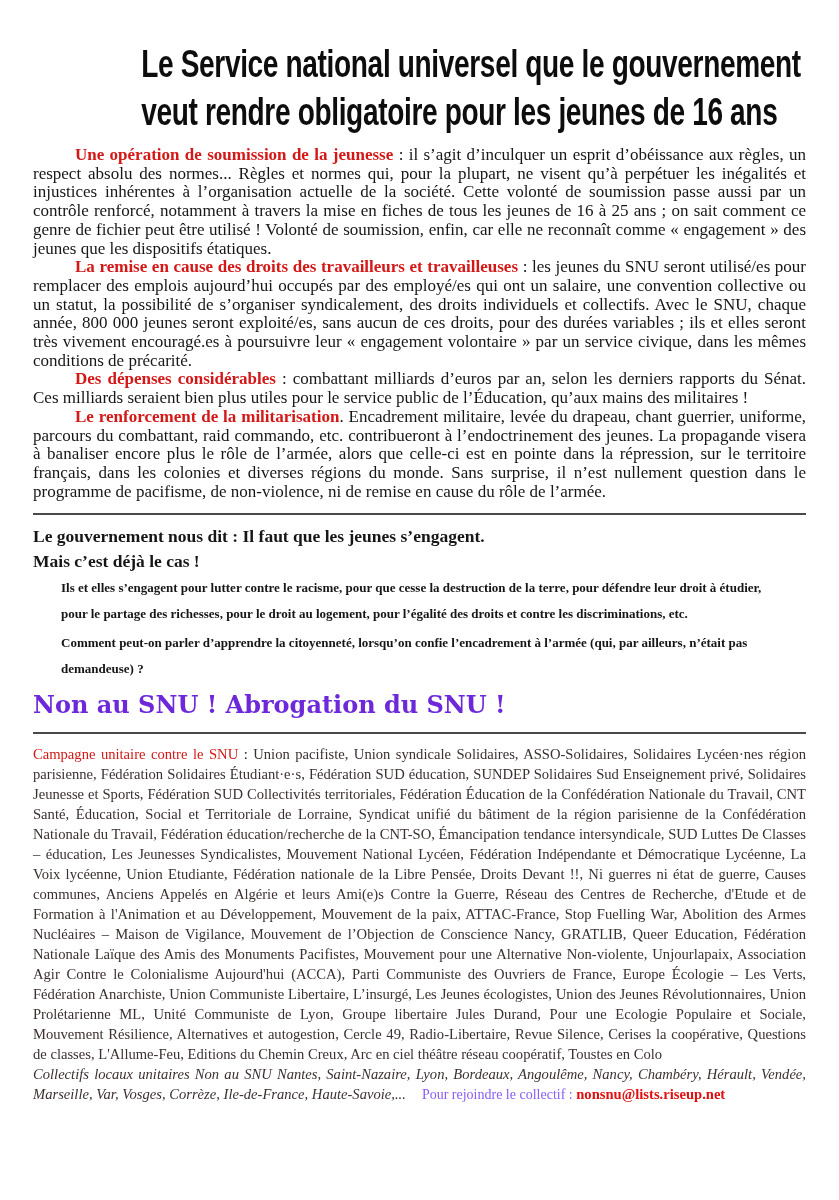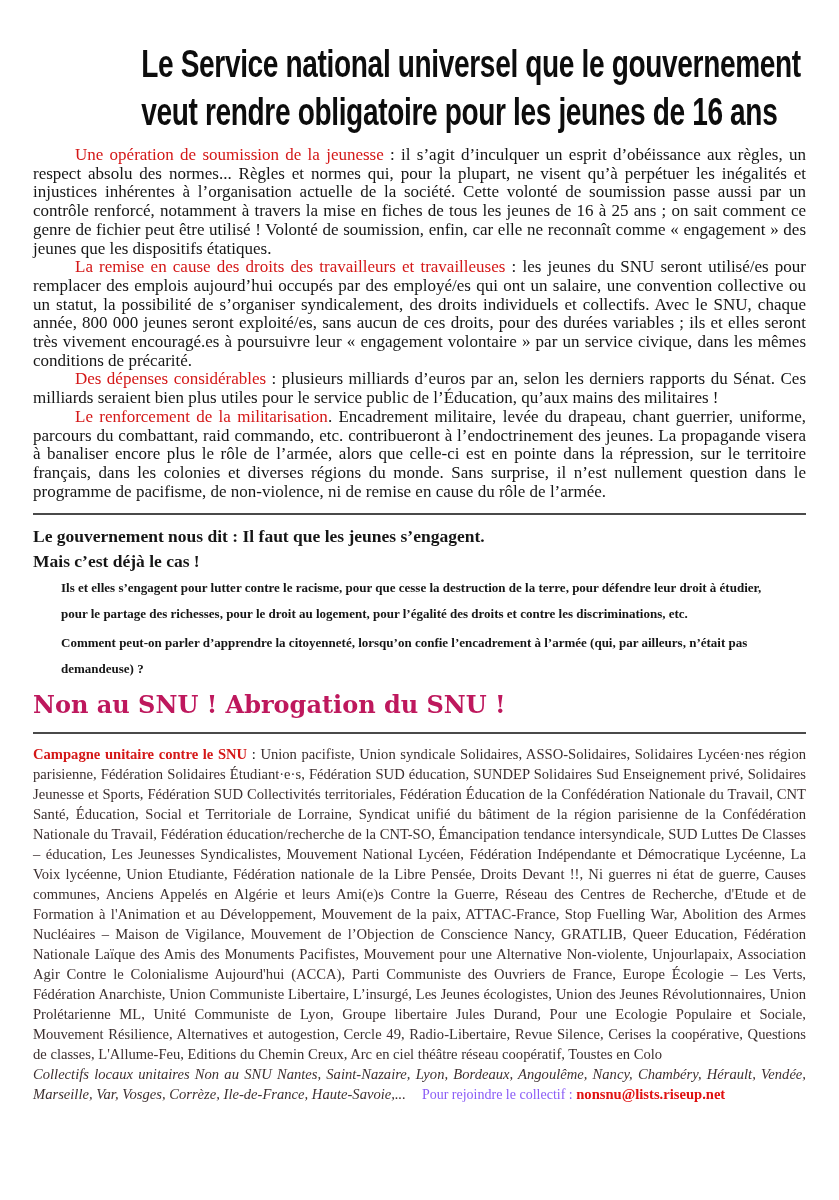--- a/index.html
+++ b/index.html
@@ -23,67 +23,67 @@
     white-space:nowrap;
     letter-spacing:-0.5px;
     transform:scaleX(0.72);
     transform-origin:50% 50%;
     color:#0d0d0d;
   }
 
   
   .paragraphs{font-size:17px;line-height:18.7px;text-align:justify;}
   .para{margin:0;text-indent:42px;}
-  .lead{color:#d41717;font-weight:normal;}
+  .lead{color:#d41717;font-weight:bold;}
   .sep{color:#161616;}
 
   
   .rule{border:none;border-top:2px solid #4a4a4a;margin:12px 0 10px 0;}
 
   
   .midsection{}
   .mid-line{font-weight:bold;margin:3px 0;}
   .mid-normal{font-size:17.5px;line-height:22px;}
   .mid-big{font-size:13px;line-height:26px;padding:0 28px;}
   .mid-slogan{
     font-family:"DejaVu Serif", serif;
     font-weight:bold;
     font-size:24px;
     line-height:30px;
     margin-top:8px;
-    color:#be185d;
+    color:#6d28d9;
   }
 
   
   .signatories{
     font-size:14.6px;
     line-height:20px;
     text-align:justify;
     color:#3c2f2f;
     margin-top:2px;
   }
-  .campaign-label{color:#d41717;font-weight:bold;margin-top:16px;}
+  .campaign-label{color:#d41717;font-weight:normal;margin-top:16px;}
   .local-collectives{font-style:italic;}
   .join-label{font-style:normal;font-size:14px;margin-left:16px;color:#8b5cf6;}
   .email{color:#e01010;font-weight:bold;text-decoration:none;font-style:normal;}
 </style>
 </head>
 <body>
 
 <div class="page">
 
   <div class="title">
     <div class="title-line">Le Service national universel que le gouvernement</div>
     <div class="title-line">veut rendre obligatoire pour les jeunes de 16 ans</div>
   </div>
 
   <div class="paragraphs">
     <p class="para"><span class="lead">Une opération de soumission de la jeunesse</span><span class="sep"> : </span><span>il s’agit d’inculquer un esprit d’obéissance aux règles, un respect absolu des normes... Règles et normes qui, pour la plupart, ne visent qu’à perpétuer les inégalités et injustices inhérentes à l’organisation actuelle de la société. Cette volonté de soumission passe aussi par un contrôle renforcé, notamment à travers la mise en fiches de tous les jeunes de 16 à 25 ans ; on sait comment ce genre de fichier peut être utilisé ! Volonté de soumission, enfin, car elle ne reconnaît comme « engagement » des jeunes que les dispositifs étatiques.</span></p>
     <p class="para"><span class="lead">La remise en cause des droits des travailleurs et travailleuses</span><span class="sep"> : </span><span>les jeunes du SNU seront utilisé/es pour remplacer des emplois aujourd’hui occupés par des employé/es qui ont un salaire, une convention collective ou un statut, la possibilité de s’organiser syndicalement, des droits individuels et collectifs. Avec le SNU, chaque année, 800 000 jeunes seront exploité/es, sans aucun de ces droits, pour des durées variables ; ils et elles seront très vivement encouragé.es à poursuivre leur « engagement volontaire » par un service civique, dans les mêmes conditions de précarité.</span></p>
-    <p class="para"><span class="lead">Des dépenses considérables</span><span class="sep"> : </span><span>plusieurs milliards d’euros par an, selon les derniers rapports du Sénat. Ces milliards seraient bien plus utiles pour le service public de l’Éducation, qu’aux mains des militaires !</span></p>
+    <p class="para"><span class="lead">Des dépenses considérables</span><span class="sep"> : </span><span>combattant milliards d’euros par an, selon les derniers rapports du Sénat. Ces milliards seraient bien plus utiles pour le service public de l’Éducation, qu’aux mains des militaires !</span></p>
     <p class="para"><span class="lead">Le renforcement de la militarisation</span><span class="sep">. </span><span>Encadrement militaire, levée du drapeau, chant guerrier, uniforme, parcours du combattant, raid commando, etc. contribueront à l’endoctrinement des jeunes. La propagande visera à banaliser encore plus le rôle de l’armée, alors que celle-ci est en pointe dans la répression, sur le territoire français, dans les colonies et diverses régions du monde. Sans surprise, il n’est nullement question dans le programme de pacifisme, de non-violence, ni de remise en cause du rôle de l’armée.</span></p>
   </div>
 
   <hr class="rule">
 
   <div class="midsection">
     <div class="mid-line mid-normal">Le gouvernement nous dit : Il faut que les jeunes s’engagent.</div>
     <div class="mid-line mid-normal">Mais c’est déjà le cas !</div>
     <div class="mid-line mid-big">Ils et elles s’engagent pour lutter contre le racisme, pour que cesse la destruction de la terre, pour défendre leur droit à étudier, pour le partage des richesses, pour le droit au logement, pour l’égalité des droits et contre les discriminations, etc.</div>
     <div class="mid-line mid-big">Comment peut-on parler d’apprendre la citoyenneté, lorsqu’on confie l’encadrement à l’armée (qui, par ailleurs, n’était pas demandeuse) ?</div>

